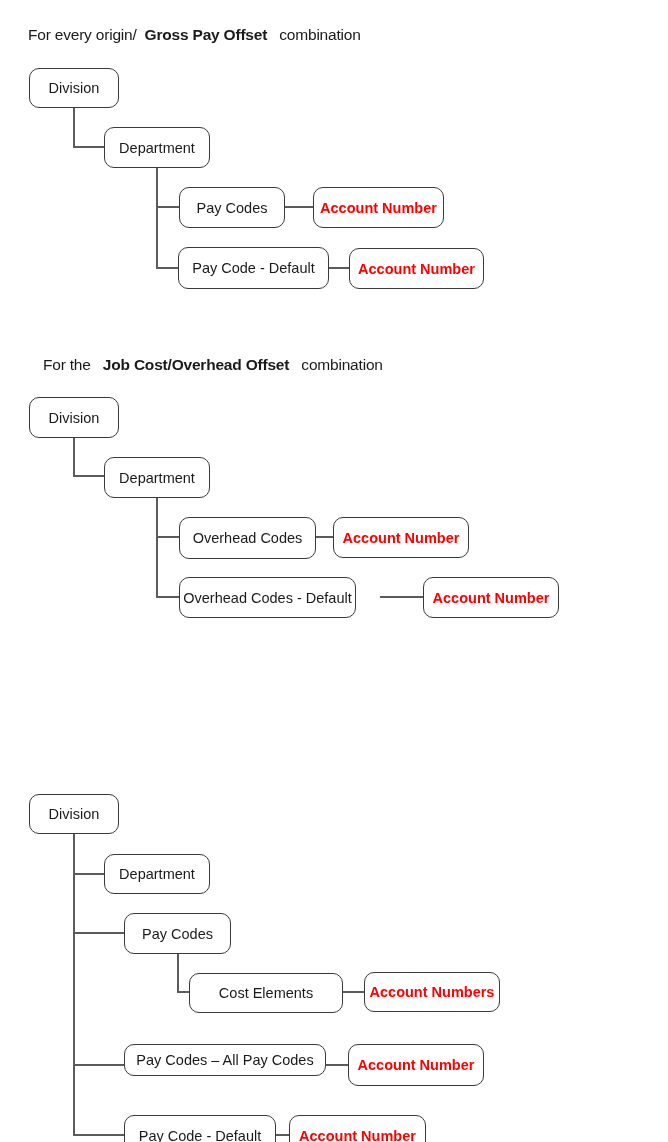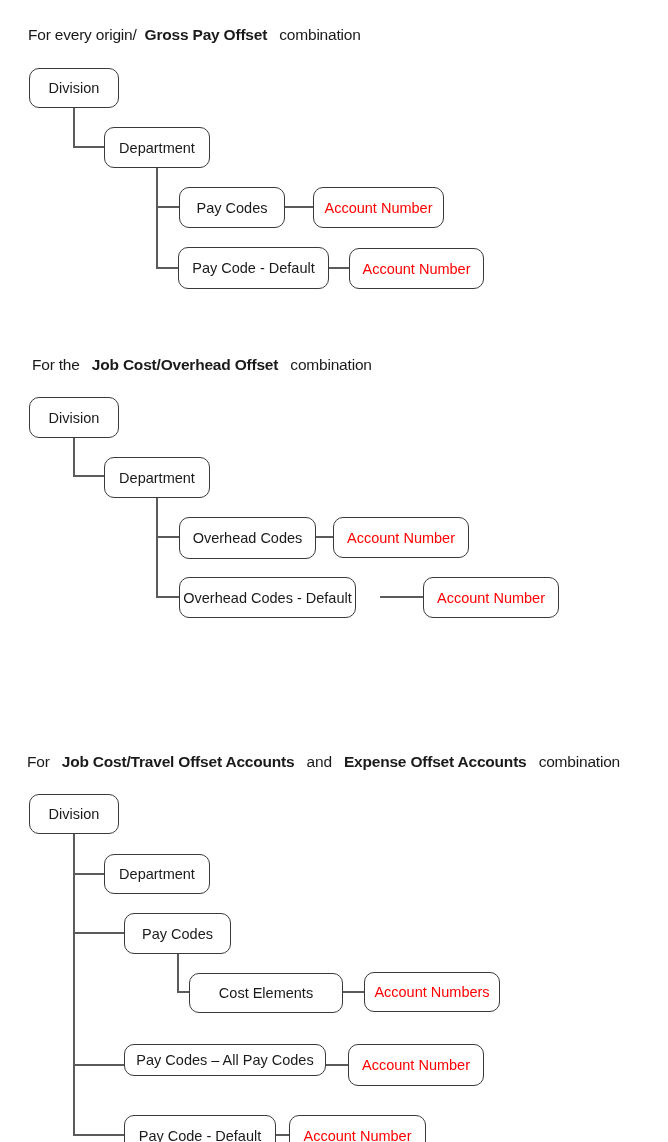--- a/index.html
+++ b/index.html
@@ -36,21 +36,21 @@
     border-radius: 10px;
     background: #ffffff;
     display: flex;
     align-items: center;
     justify-content: center;
     font-size: 14.5px;
     color: var(--text-primary);
     text-align: center;
     white-space: nowrap;
   }
-  .node.red { color: var(--account-text-red); }
+  .node.red { color: var(--account-text-red); font-weight: bold; }
   .cl { position: absolute; background: var(--connector-line); }
   .cl.h { height: 2px; }
   .cl.v { width: 2px; }
 </style>
 </head>
 <body>
 
 <div id="canvas">
 
   <div class="title" style="left:8px;top:9px"><span>For every origin/</span><b>Gross Pay Offset</b><span> combination</span></div>
@@ -63,38 +63,37 @@
   <div class="node red" style="left:333px;top:232px;width:135px;height:41px">Account Number</div>
 
   <div class="cl v" style="left:57px;top:92px;height:40px"></div>
   <div class="cl h" style="left:57px;top:130px;width:31px"></div>
   <div class="cl v" style="left:140px;top:152px;height:101px"></div>
   <div class="cl h" style="left:140px;top:190px;width:23px"></div>
   <div class="cl h" style="left:140px;top:251px;width:22px"></div>
   <div class="cl h" style="left:269px;top:190px;width:28px"></div>
   <div class="cl h" style="left:313px;top:251px;width:20px"></div>
 
-  <div class="title" style="left:12px;top:339px"><span>For the </span><b>Job Cost/Overhead Offset</b><span> combination</span></div>
+  <div class="title" style="left:23px;top:339px"><span>For the </span><b>Job Cost/Overhead Offset</b><span> combination</span></div>
 
   <div class="node" style="left:13px;top:381px;width:90px;height:41px">Division</div>
   <div class="node" style="left:88px;top:441px;width:106px;height:41px">Department</div>
   <div class="node" style="left:163px;top:501px;width:137px;height:42px">Overhead Codes</div>
   <div class="node red" style="left:317px;top:501px;width:136px;height:41px">Account Number</div>
   <div class="node" style="left:163px;top:561px;width:177px;height:41px">Overhead Codes - Default</div>
   <div class="node red" style="left:407px;top:561px;width:136px;height:41px">Account Number</div>
 
   <div class="cl v" style="left:57px;top:422px;height:39px"></div>
   <div class="cl h" style="left:57px;top:459px;width:31px"></div>
   <div class="cl v" style="left:140px;top:482px;height:100px"></div>
   <div class="cl h" style="left:140px;top:520px;width:23px"></div>
   <div class="cl h" style="left:140px;top:580px;width:23px"></div>
   <div class="cl h" style="left:300px;top:520px;width:17px"></div>
   <div class="cl h" style="left:364px;top:580px;width:43px"></div>
 
-  <div class="title" style="left:7px;top:736px"><span>For </span><b>Job Cost/Travel Offset Accounts</b><span> and </span><b>Expense Offset Accounts</b><span> combination</span></div>
 
   <div class="node" style="left:13px;top:778px;width:90px;height:40px">Division</div>
   <div class="node" style="left:88px;top:838px;width:106px;height:40px">Department</div>
   <div class="node" style="left:108px;top:897px;width:107px;height:41px">Pay Codes</div>
   <div class="node red" style="left:348px;top:956px;width:136px;height:40px">Account Numbers</div>
   <div class="node" style="left:173px;top:957px;width:154px;height:40px">Cost Elements</div>
   <div class="node" style="left:108px;top:1028px;width:202px;height:32px">Pay Codes – All Pay Codes</div>
   <div class="node red" style="left:332px;top:1028px;width:136px;height:42px">Account Number</div>
   <div class="node" style="left:108px;top:1099px;width:152px;height:41px">Pay Code - Default</div>
   <div class="node red" style="left:273px;top:1099px;width:137px;height:41px">Account Number</div>

